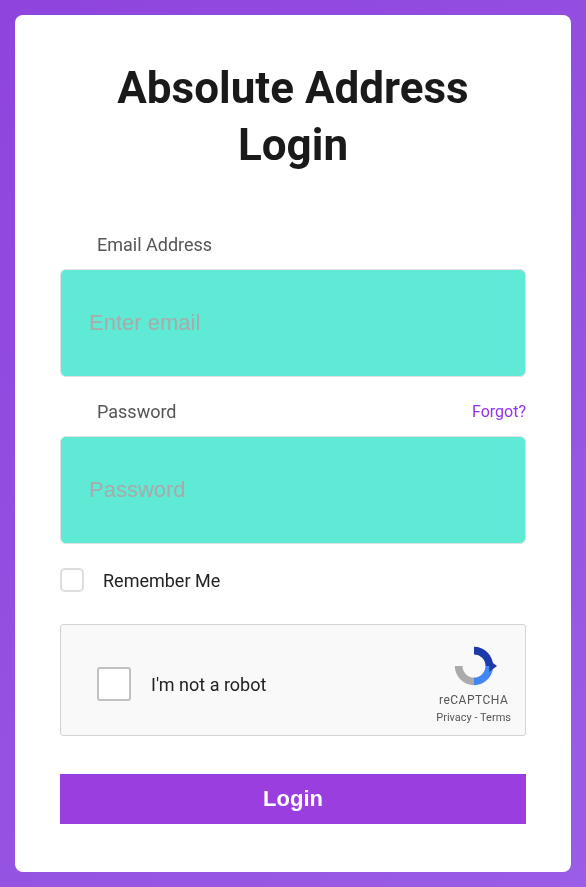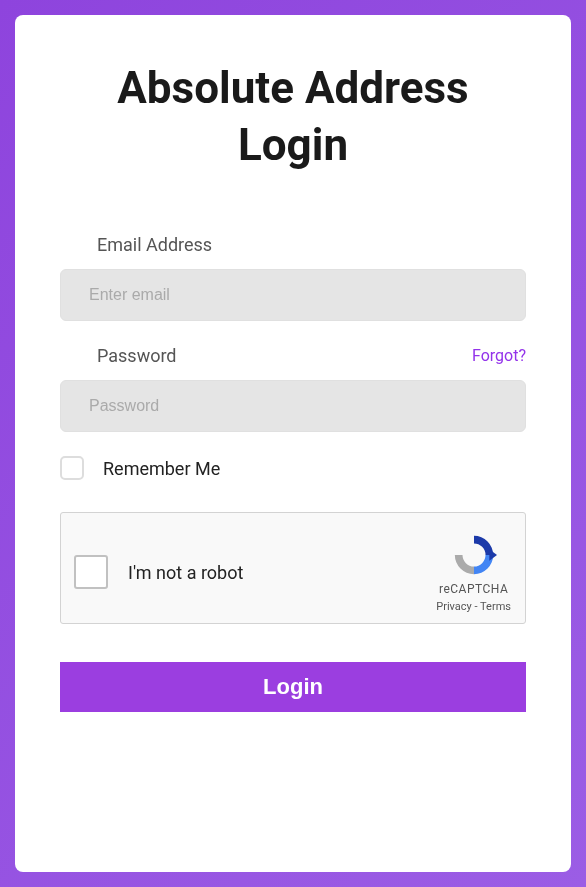--- a/index.html
+++ b/index.html
@@ -52,27 +52,27 @@
     
     .forgot-link {
       font-size: 16px;
       color: #9333ea;
       text-decoration: none;
       cursor: pointer;
     }
     
     .form-input {
       width: 100%;
-      padding: 16px 28px;
-      font-size: 16px;
+      padding: 40px 28px;
+      font-size: 22px;
       color: #333;
       border: 1px solid #e0e0e0;
       border-radius: 6px;
       outline: none;
-      background: #e5e5e5;
+      background: #5eead4;
     }
     
     .form-input::placeholder {
       color: #aaa;
     }
     
     .checkbox-row {
       display: flex;
       align-items: center;
       gap: 19px;
@@ -91,23 +91,22 @@
     
     .checkbox-label {
       font-size: 18px;
       color: #222;
     }
     
     .recaptcha-box {
       border: 1px solid #d3d3d3;
       background: #f9f9f9;
       border-radius: 3px;
-      padding: 18px 14px 10px 13px;
-      display: flex;
-      align-items: center;
+      padding: 18px 14px 10px 36px;
+      display: flex;
       justify-content: space-between;
       margin-bottom: 38px;
       height: 112px;
     }
     
     .recaptcha-left {
       display: flex;
       align-items: center;
       gap: 20px;
     }

